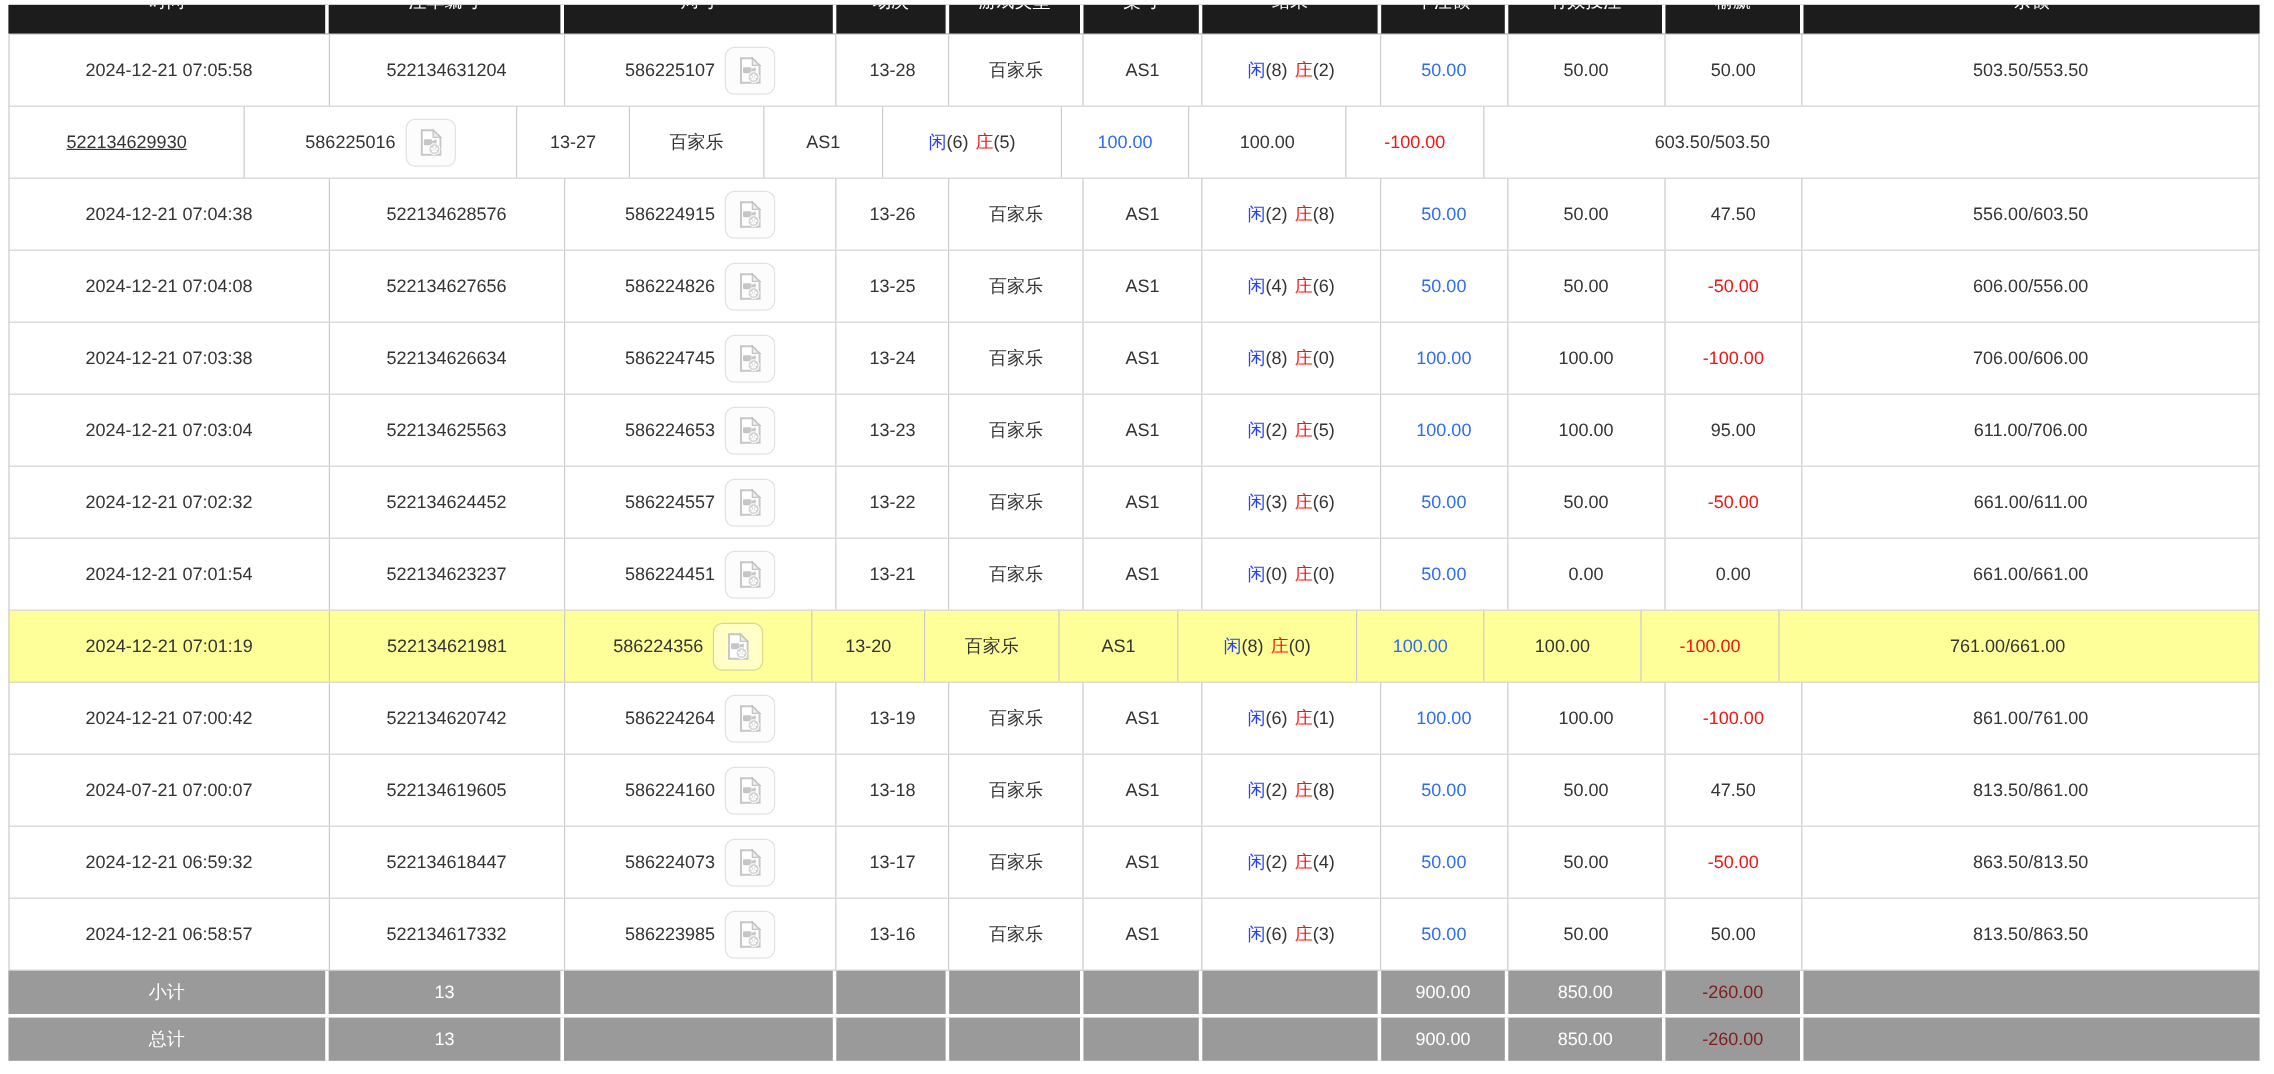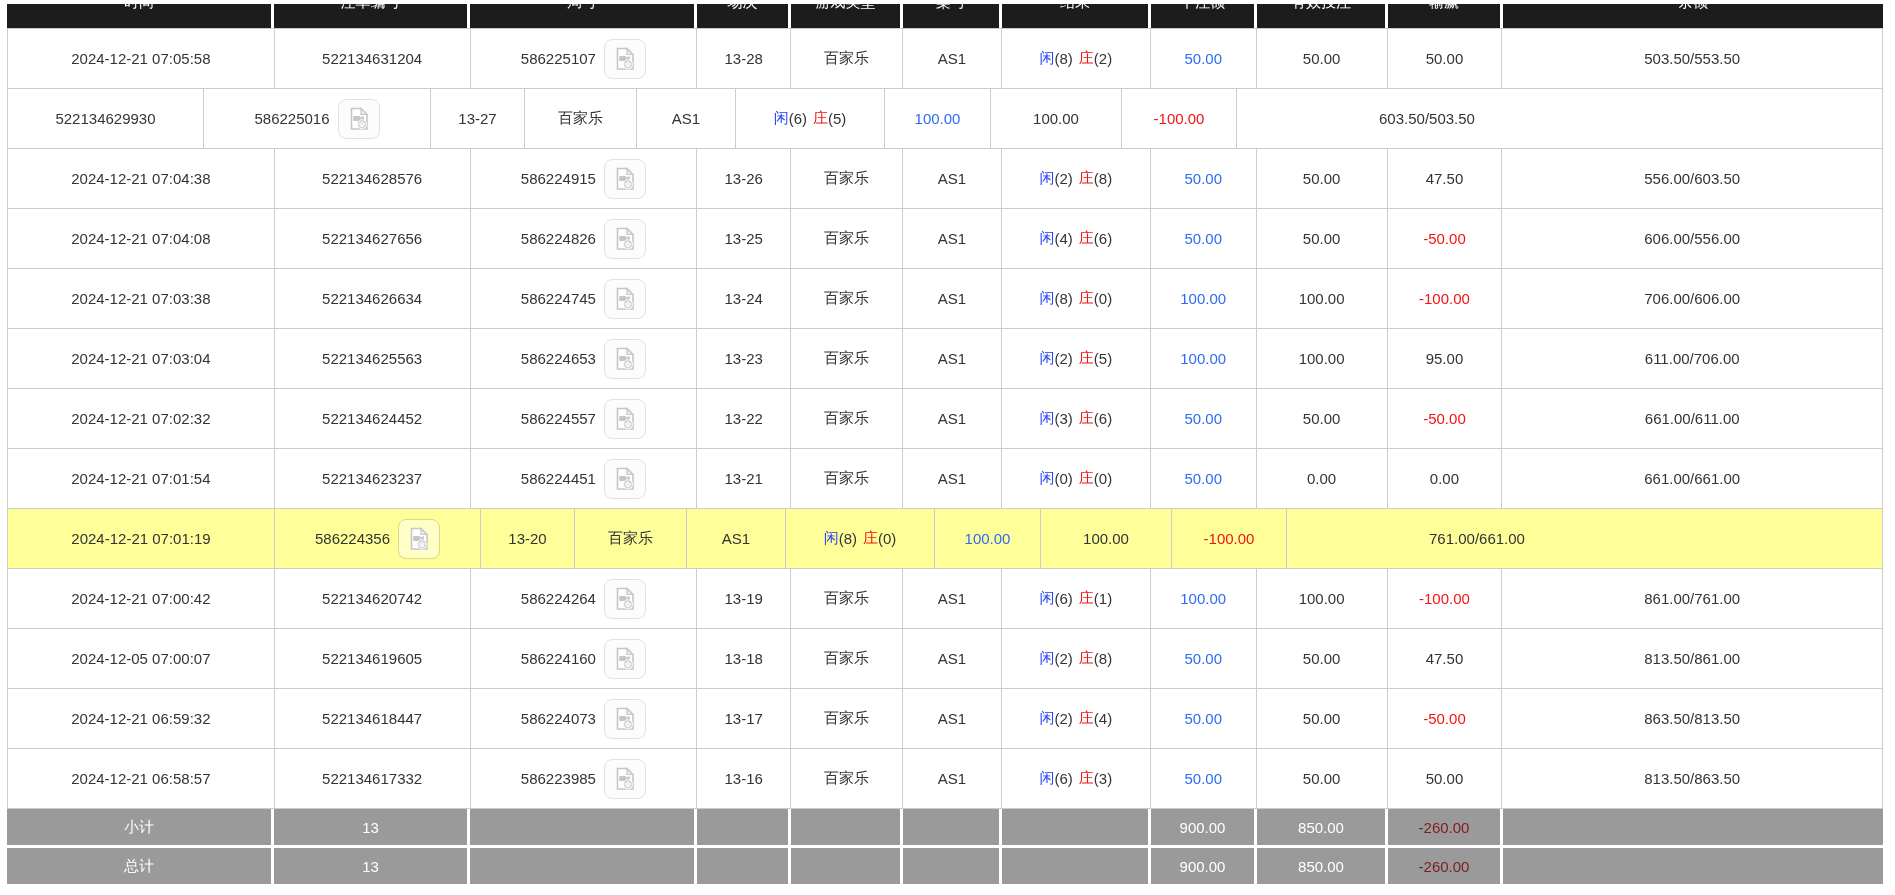--- a/index.html
+++ b/index.html
@@ -128,21 +128,21 @@
           <span>50.00</span>
         </div>
         <div class="cell" style="width: 115px;">
           <span>50.00</span>
         </div>
         <div class="cell" style="width: 380px;">
           <span>503.50/553.50</span>
         </div>
       </div>
       <div class="row">
-        <div class="cell" style="width: 196px;">
+        <div class="cell" style="width: 196px; text-decoration: underline;">
           <span>522134629930</span>
         </div>
         <div class="cell" style="width: 227px;">
           <span>586225016</span>
           <button class="vbtn">
             <svg width="26" height="26" viewBox="0 0 26 26" fill="none">
               <path d="M5.5 2.5 H15 L21 8.5 V23 H5.5 Z" stroke="#c6c6c6" stroke-width="1.6" fill="#ffffff"></path>
               <path d="M15 2.5 V8.5 H21 Z" stroke="#c6c6c6" stroke-width="1.2" fill="#ededed"></path>
               <rect x="7.2" y="10" width="7" height="5" rx="1" fill="#c6c6c6"></rect>
               <path d="M14.2 11.6 L17.8 10.1 V14.9 L14.2 13.4 Z" fill="#c6c6c6"></path>
@@ -527,20 +527,23 @@
           <span>0.00</span>
         </div>
         <div class="cell" style="width: 380px;">
           <span>661.00/661.00</span>
         </div>
       </div>
       <div class="row hl">
         <div class="cell" style="width: 267px;">
           <span>2024-12-21 07:01:19</span>
         </div>
+        <div class="cell" style="width: 196px;">
+          <span>522134621981</span>
+        </div>
         <div class="cell" style="width: 206px;">
           <span>586224356</span>
           <button class="vbtn">
             <svg width="26" height="26" viewBox="0 0 26 26" fill="none">
               <path d="M5.5 2.5 H15 L21 8.5 V23 H5.5 Z" stroke="#c6c6c6" stroke-width="1.6" fill="#ffffff"></path>
               <path d="M15 2.5 V8.5 H21 Z" stroke="#c6c6c6" stroke-width="1.2" fill="#ededed"></path>
               <rect x="7.2" y="10" width="7" height="5" rx="1" fill="#c6c6c6"></rect>
               <path d="M14.2 11.6 L17.8 10.1 V14.9 L14.2 13.4 Z" fill="#c6c6c6"></path>
               <circle cx="16" cy="18.3" r="4.6" fill="#d4d4d4" stroke="#ffffff" stroke-width="0.8"></circle>
               <circle cx="16" cy="16.4" r="1" fill="#fff"></circle>
@@ -636,21 +639,21 @@
         </div>
         <div class="cell" style="width: 115px;">
           <span class="red">-100.00</span>
         </div>
         <div class="cell" style="width: 380px;">
           <span>861.00/761.00</span>
         </div>
       </div>
       <div class="row">
         <div class="cell" style="width: 267px;">
-          <span>2024-12-05 07:00:07</span>
+          <span>2024-07-21 07:00:07</span>
         </div>
         <div class="cell" style="width: 196px;">
           <span>522134619605</span>
         </div>
         <div class="cell" style="width: 227px;">
           <span>586224160</span>
           <button class="vbtn">
             <svg width="26" height="26" viewBox="0 0 26 26" fill="none">
               <path d="M5.5 2.5 H15 L21 8.5 V23 H5.5 Z" stroke="#c6c6c6" stroke-width="1.6" fill="#ffffff"></path>
               <path d="M15 2.5 V8.5 H21 Z" stroke="#c6c6c6" stroke-width="1.2" fill="#ededed"></path>

